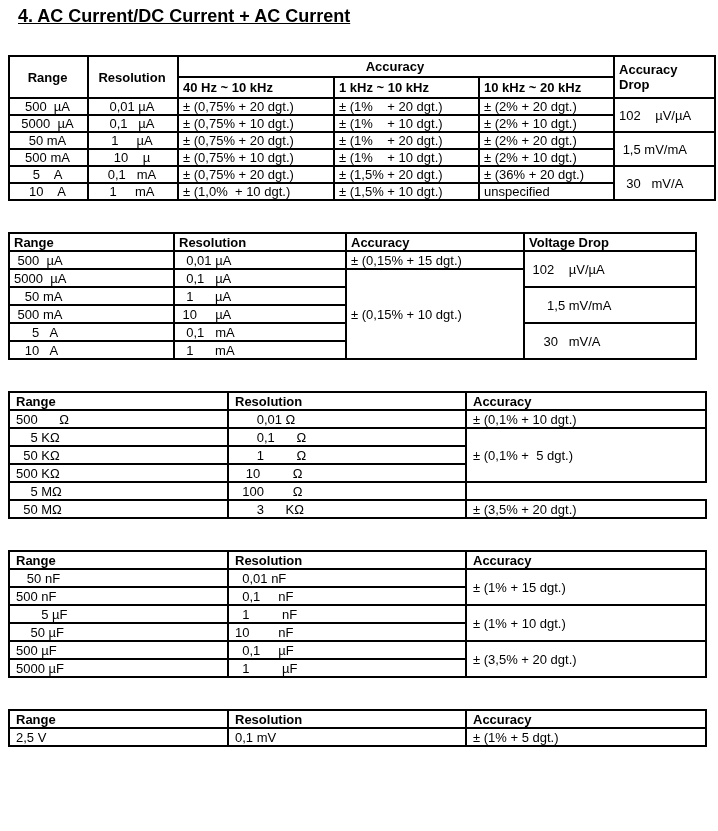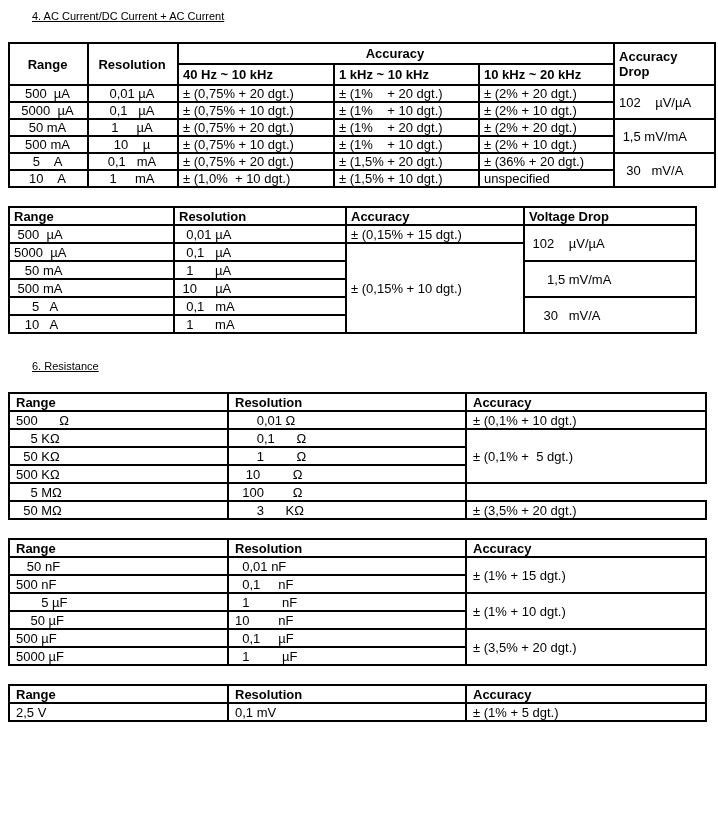--- a/index.html
+++ b/index.html
@@ -10,32 +10,32 @@
   }
   body {
     width: 718px;
     height: 831px;
     padding: 8px 0 0 8px;
     box-sizing: border-box;
     overflow: hidden;
   }
   .spec-section { display: block; }
   .heading {
-    font-size: 11px;
+    font-size: 18px;
     line-height: 16px;
-    font-weight: normal;
+    font-weight: bold;
     text-decoration: underline;
-    margin: 24px 0 0 24px;
+    margin: 24px 0 0 10px;
     white-space: pre;
   }
   .spec-section:first-of-type .heading { margin-top: 0; }
   .tbl-slot table {
     border-collapse: collapse;
     table-layout: fixed;
-    margin-top: 18px;
+    margin-top: 31px;
   }
   th, td {
     border: 2px solid #000;
     font-size: 13px;
     line-height: 15px;
     white-space: pre;
     overflow: hidden;
     padding: 0 2px 0 4px;
     vertical-align: middle;
   }
@@ -179,21 +179,20 @@
             <tr>
               <td class="al">   10   A</td>
               <td class="al">  1      mA</td>
             </tr>
           </tbody>
         </table>
       </div>
   </section>
 
   <section class="spec-section">
-    <h2 class="heading">6. Resistance</h2>
     <div class="tbl-slot">
         <table class="t3">
           <colgroup>
             <col style="width: 219px;">
             <col style="width: 238px;">
             <col style="width: 240px;">
           </colgroup>
           <thead>
             <tr>
               <th class="al">Range</th>

